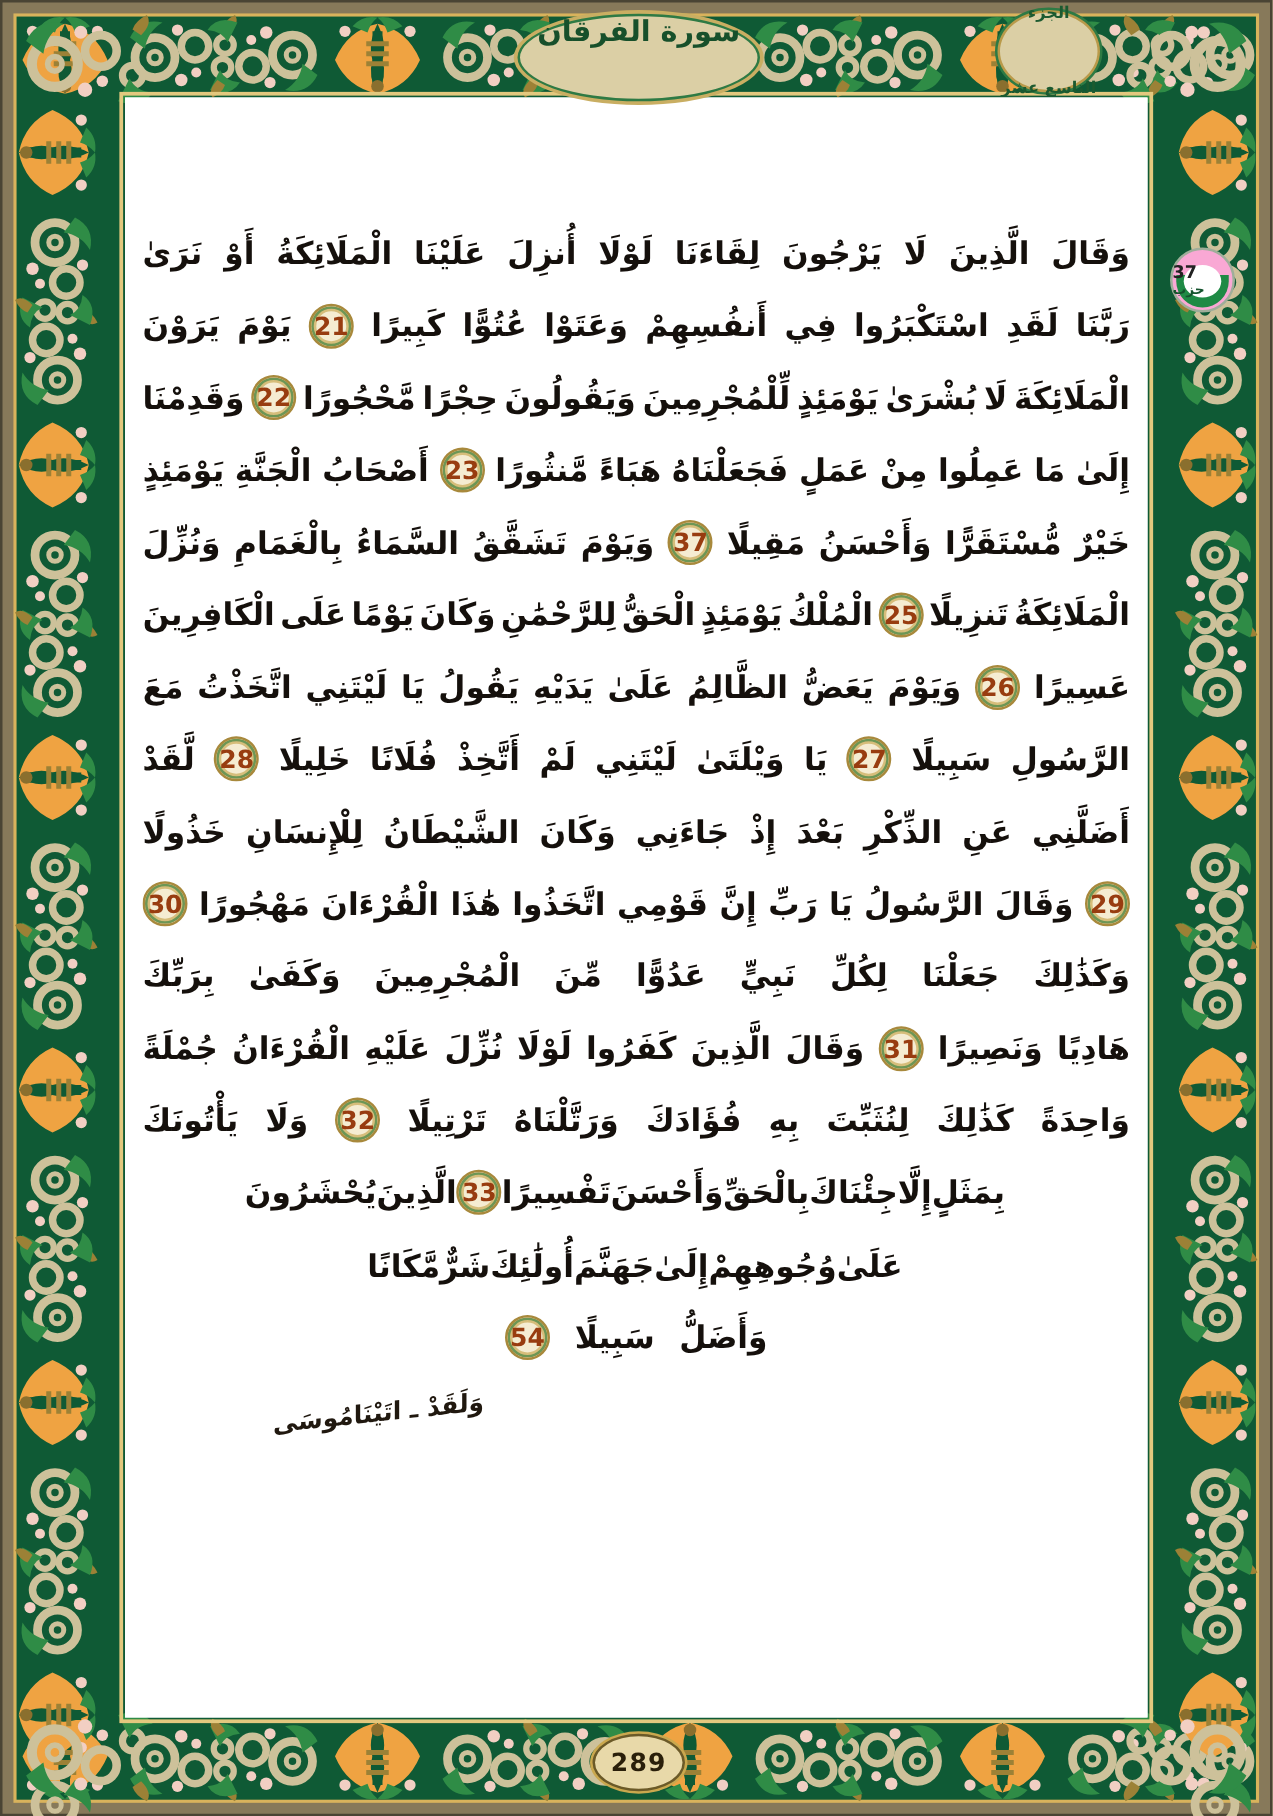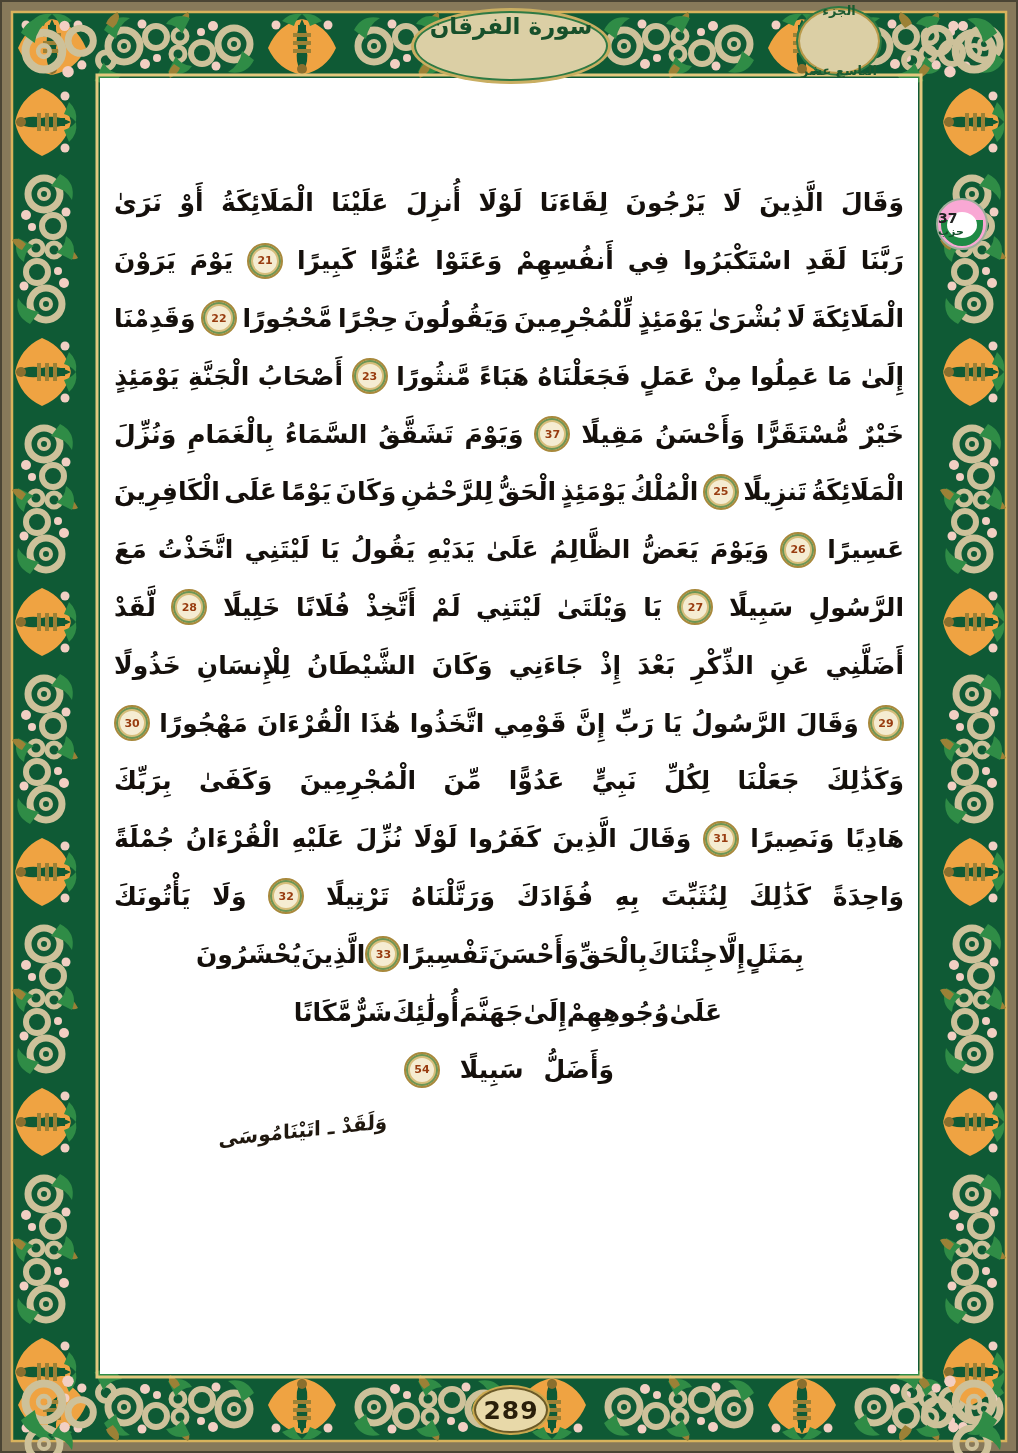--- a/index.html
+++ b/index.html
@@ -25,36 +25,36 @@
      background:#1f8a45;}
   .hizb .crescent::before{content:"";position:absolute;left:6px;right:6px;top:-8px;height:26px;
      border-radius:50%;background:#ffffff;}
   .hizb .n{position:relative;z-index:2;font-size:14px;font-weight:bold;color:#222;margin-bottom:1px;}
   .hizb .w{position:relative;z-index:2;font-size:11px;font-weight:bold;color:#14532d;}
 
   
   .pagenum{position:absolute;left:474px;top:1387px;width:70px;height:42px;border-radius:50%;
      background:#e8d9a9;border:2px solid #6b5a28;box-shadow:0 0 0 2px #caa84e;
      display:flex;align-items:center;justify-content:center;z-index:4;}
-  .pagenum span{font-size:25px;font-weight:bold;color:#2a1f0a;letter-spacing:1px;}
+  .pagenum span{font-size:20px;font-weight:bold;color:#2a1f0a;letter-spacing:1px;}
 
   
   .content{position:absolute;left:100px;top:78px;width:818px;height:1296px;background:#fff;
      box-sizing:border-box;padding:96px 14px 0 14px;z-index:2;}
   .lines{display:block;}
   .line{display:flex;direction:rtl;justify-content:space-between;align-items:center;
      height:57.8px;overflow:hidden;font-size:25px;font-weight:bold;color:#15100c;white-space:nowrap;}
   .line.c73{padding:0 100px;}
   .line.c54{padding:0 182px;}
   .line.c27{padding:0 290px;}
   .word{display:inline-block;}
   .badge{flex:0 0 auto;width:36px;height:36px;border-radius:50%;background:#f5ecd2;
      border:2px solid #a8893c;box-shadow:inset 0 0 0 2px #6d9655, inset 0 0 0 4px #d6bd7a;
      display:flex;align-items:center;justify-content:center;
-     font-size:11px;font-weight:bold;color:#983c10;box-sizing:border-box;}
+     font-size:20px;font-weight:bold;color:#983c10;box-sizing:border-box;}
   .catchword{position:absolute;left:118px;top:1040px;font-size:20px;font-weight:bold;color:#20180f;
      transform:rotate(-6deg) skewX(-6deg);}
 </style>
 </head>
 <body>
 
 <div class="page">
 
   <svg class="frame-svg" width="1018" height="1453" viewBox="0 0 1018 1453" aria-hidden="true">
     <defs>

